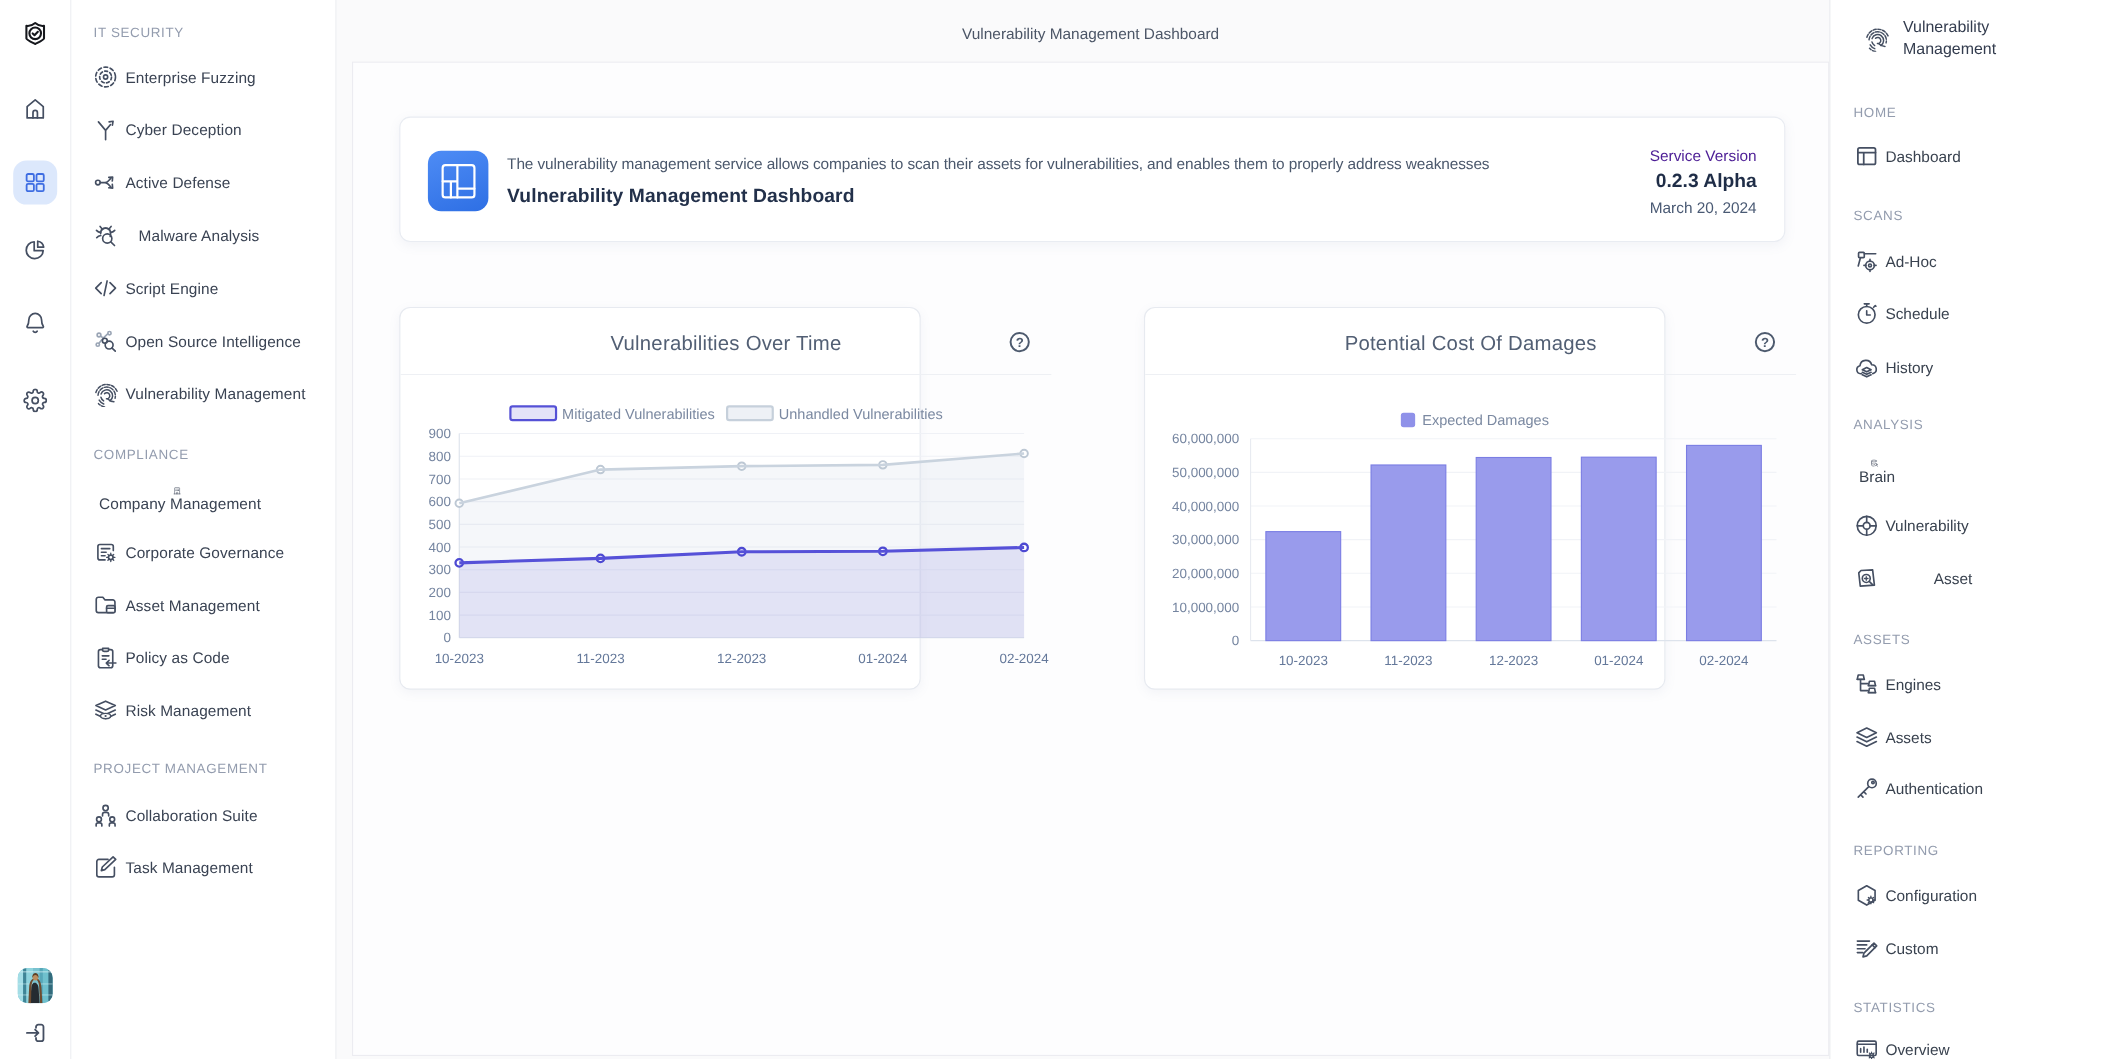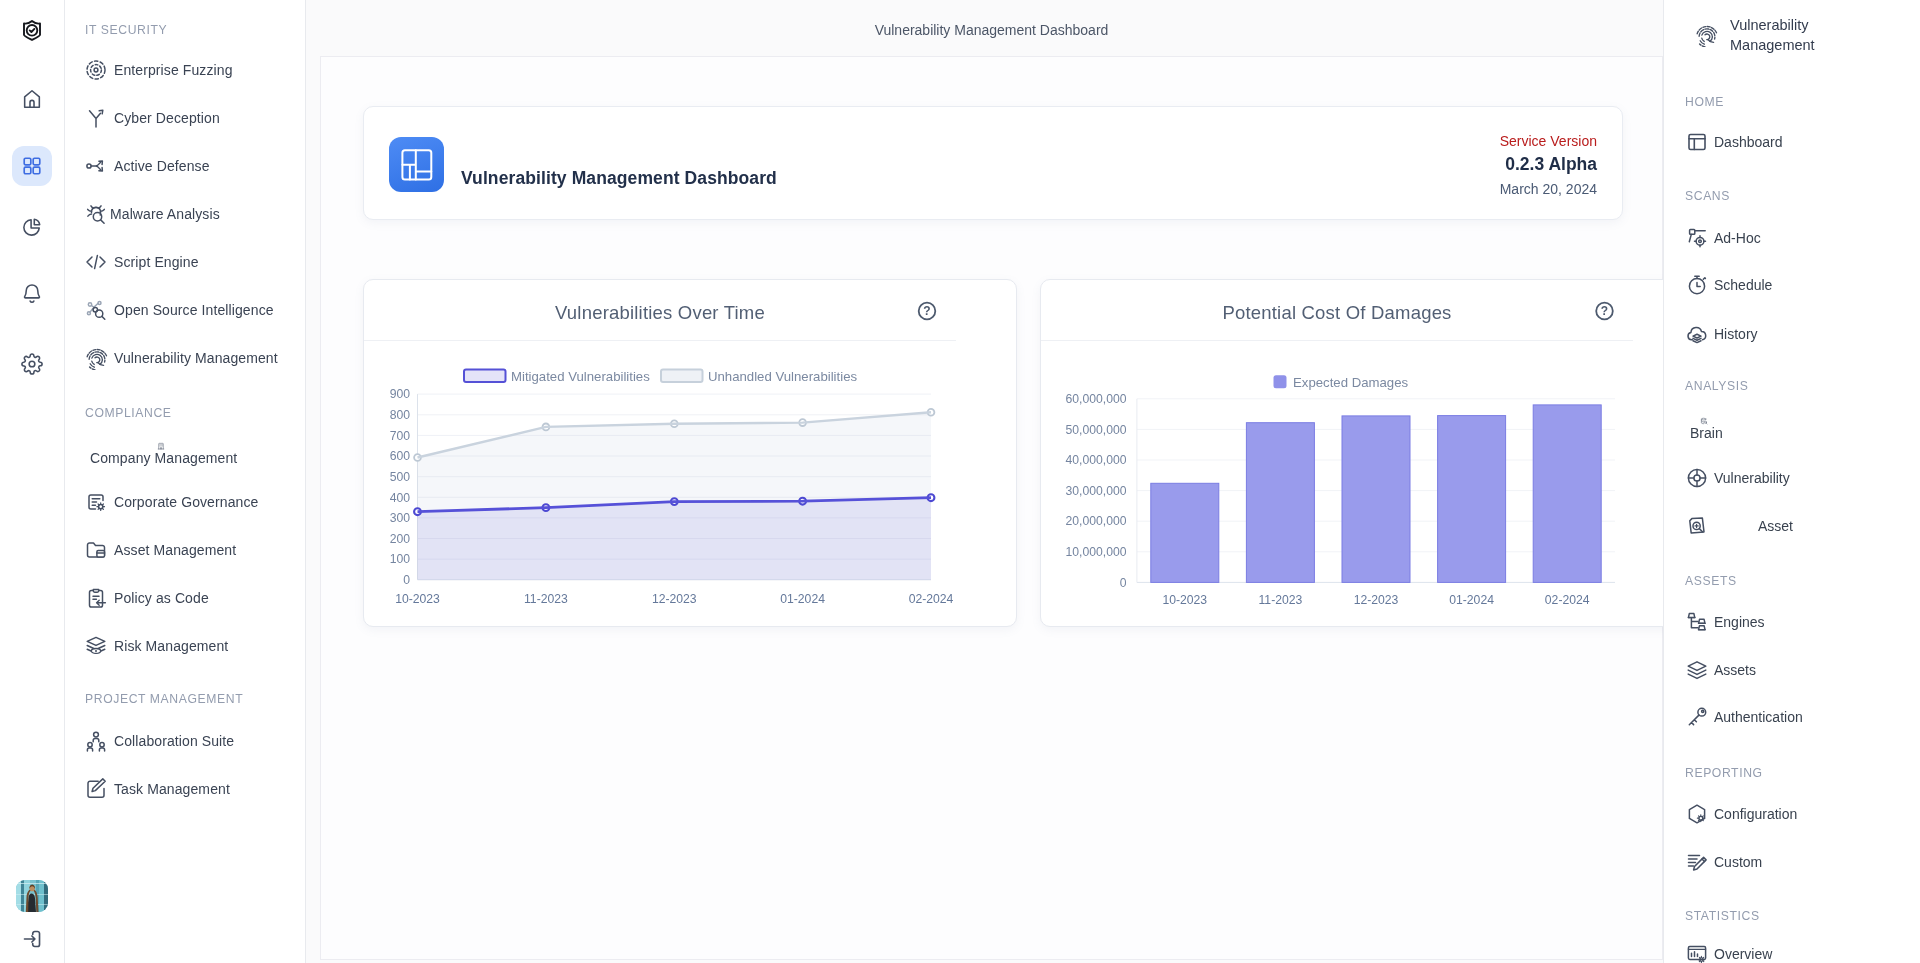--- a/index.html
+++ b/index.html
@@ -9,24 +9,24 @@
 .row{position:absolute;display:flex;align-items:center;height:24px;}
 .navtext{font-size:14px;color:#3a4353;letter-spacing:0.1px;white-space:nowrap;}
 .shead{position:absolute;font-size:12.2px;color:#939cae;letter-spacing:0.6px;white-space:nowrap;}
 .mainbg{position:absolute;left:306px;top:0;width:1357px;height:963px;background:#fafafb;}
 .panel{position:absolute;left:14px;top:56px;width:1343px;height:904px;background:#fdfdfe;border:1px solid #ececf1;}
 .toptitle{position:absolute;left:14px;top:22px;width:1343px;text-align:center;font-size:14px;color:#4c5667;}
 .hcard{position:absolute;left:42px;top:49px;width:1260px;height:114px;background:#fff;border:1px solid #e9ecf2;border-radius:10px;box-shadow:0 3px 10px rgba(120,130,160,0.08);}
 .hicon{position:absolute;left:25px;top:30px;width:55px;height:55px;border-radius:12px;background:linear-gradient(160deg,#4e8cf5,#2e6fe4);}
 .hdesc{position:absolute;left:97px;top:34px;font-size:14px;color:#4b586c;letter-spacing:-0.1px;}
 .htitle{position:absolute;left:97px;top:61px;font-size:17.5px;font-weight:bold;color:#22304a;letter-spacing:0.1px;}
-.hsv1{position:absolute;right:25px;top:26px;text-align:center;font-size:14px;color:#b91c1c;}
+.hsv1{position:absolute;right:25px;top:26px;text-align:center;font-size:14px;color:#4c1d95;}
 .hsv2{position:absolute;right:25px;top:47px;text-align:right;font-size:17.5px;font-weight:bold;color:#1f2d47;}
 .hsv3{position:absolute;right:25px;top:74px;text-align:right;font-size:14px;color:#4a5a74;}
-.card{position:absolute;top:222px;width:654px;height:348px;background:#fff;border:1px solid #e7eaf0;border-radius:10px;box-shadow:0 3px 10px rgba(120,130,160,0.08);}
+.card{position:absolute;top:222px;width:474px;height:348px;background:#fff;border:1px solid #e7eaf0;border-radius:10px;box-shadow:0 3px 10px rgba(120,130,160,0.08);}
 .rightbar{position:absolute;left:1663px;top:0;width:257px;height:963px;background:#fff;border-left:1px solid #e8eaee;}
 .rtitle{position:absolute;left:66px;top:15px;font-size:14.5px;color:#333c4e;line-height:20px;}
 .rbhead{position:absolute;left:21px;font-size:12.2px;color:#939cae;letter-spacing:0.6px;}
 .rrow{position:absolute;display:flex;align-items:center;height:24px;left:21px;}
 .rtext{font-size:14px;color:#39424f;margin-left:5px;white-space:nowrap;}
 </style></head><body>
 
 <div class="rail">
     <div class="ric" style="left:20px;top:17.5px;"><svg width="24" height="24" viewBox="0 0 24 24" fill="none" stroke="#454f62" stroke-width="1.5" stroke-linecap="round" stroke-linejoin="round" class="">
         <path d="M4 5.5c3 .5 5.5-.5 8-2.6 2.5 2.1 5 3.1 8 2.6v11.4c0 .9-3.9 2.9-8 5.1-4.1-2.2-8-4.2-8-5.1z" stroke="#16181d" stroke-width="1.9"></path>
@@ -113,21 +113,21 @@
     </div>
     <div class="row" style="top:202.0px;left:19px;">
       <svg width="24" height="24" viewBox="0 0 24 24" fill="none" stroke="#454f62" stroke-width="1.5" stroke-linecap="round" stroke-linejoin="round" class="">
         <path d="M8.7 5.9L7 3.9M15.3 5.9L17 3.9"></path>
         <path d="M8.1 7.1a5 5 0 0 1 7.8 0"></path>
         <path d="M7.5 10.5V9.9a4.5 4.5 0 0 1 9 0v1.3c0 .6-.1 1.2-.3 1.8"></path>
         <path d="M7.5 9.3c-1.5-.1-2.8-.8-3.8-1.9M7.6 12.1c-1.5.2-2.8.9-3.7 2M16.5 9.3c1.5-.1 2.8-.8 3.8-1.9"></path>
         <circle cx="13.5" cy="14.8" r="4.2"></circle>
         <path d="M16.7 17.9l3.4 3.3"></path>
       </svg>
-      <span class="navtext" style="margin-left:2px">Malware Analysis</span>
+      <span class="navtext" style="margin-left:18px">Malware Analysis</span>
     </div>
     <div class="row" style="top:249.9px;left:19px;">
       <svg width="24" height="24" viewBox="0 0 24 24" fill="none" stroke="#454f62" stroke-width="1.5" stroke-linecap="round" stroke-linejoin="round" class="">
         <path d="M8 7l-5 5 5 5M16 7l5 5-5 5M13.4 5.4l-2.8 13.2"></path>
       </svg>
       <span class="navtext" style="margin-left:6px">Script Engine</span>
     </div>
     <div class="row" style="top:297.8px;left:19px;">
       <svg width="24" height="24" viewBox="0 0 24 24" fill="none" stroke="#454f62" stroke-width="1.5" stroke-linecap="round" stroke-linejoin="round" class="">
         <g stroke="#9aa5b5">
@@ -229,20 +229,21 @@
     </div>
   </div>
 <div class="mainbg">
     <div class="toptitle">Vulnerability Management Dashboard</div>
     <div class="panel">
       <div class="hcard">
         <div class="hicon"><svg width="55" height="55" viewBox="0 0 55 55" fill="none" stroke="#fff" stroke-width="2" stroke-linecap="round">
             <rect x="13.4" y="13.2" width="28.9" height="29.3" rx="2.5"></rect>
             <path d="M26.8 13.2v29.3M13.4 27.8h13.4M20.9 27.8v14.7M26.8 34.5h15.5"></path>
           </svg></div>
+        <div class="hdesc">The vulnerability management service allows companies to scan their assets for vulnerabilities, and enables them to properly address weaknesses</div>
         <div class="htitle">Vulnerability Management Dashboard</div>
         <div class="hsv1">Service Version</div>
         <div class="hsv2">0.2.3 Alpha</div>
         <div class="hsv3">March 20, 2024</div>
       </div>
       <div class="card" style="left:42px;"><svg width="592" height="346" font-family="Liberation Sans, sans-serif">
           <text x="296" y="38.5" text-anchor="middle" font-size="18.5" fill="#525f74" letter-spacing="0.2">Vulnerabilities Over Time</text>
           <g>
             <circle cx="563" cy="31" r="8.3" stroke="#4d5a6e" stroke-width="1.8" fill="none"></circle>
             <text x="563" y="35.4" text-anchor="middle" font-size="12" font-weight="bold" fill="#4d5a6e" font-family="Liberation Sans, sans-serif">?</text>

